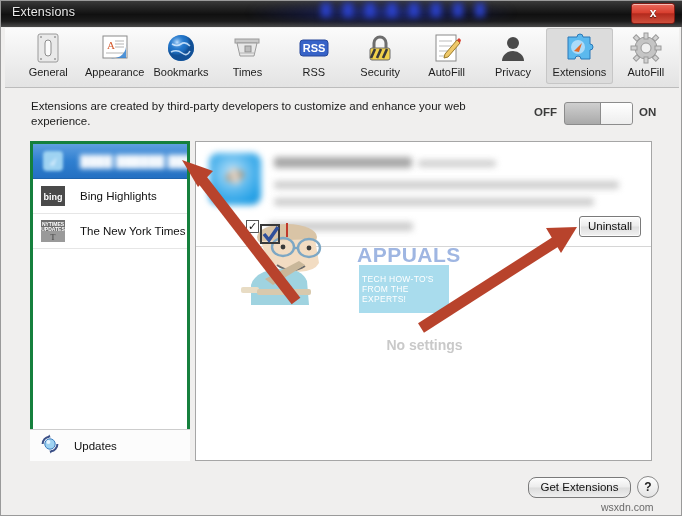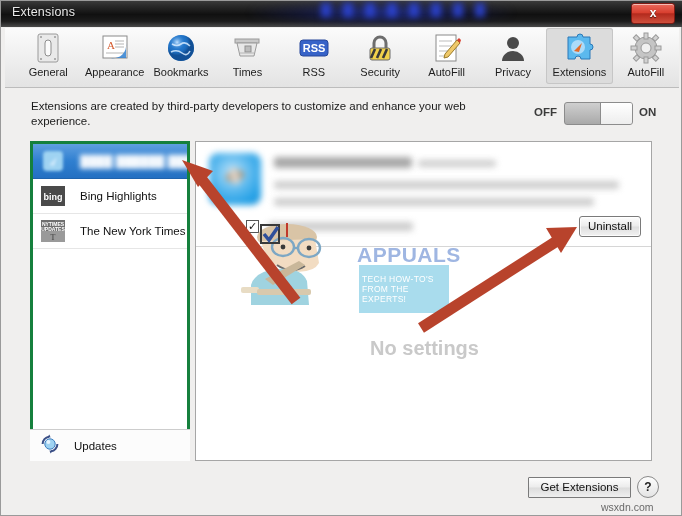--- a/index.html
+++ b/index.html
@@ -178,29 +178,29 @@
     position: absolute; right: 10px; top: 74px;
     width: 62px; height: 21px;
     border: 1px solid #7a7a7a; border-radius: 3px;
     background: linear-gradient(to bottom, #fdfdfd 0%, #ececec 48%, #dedede 52%, #f2f2f2 100%);
     font-size: 11.5px; color: #111; text-align: center; line-height: 19px;
     box-shadow: 0 0 0 1px rgba(255,255,255,.8) inset;
     cursor: pointer;
   }
   #no-settings {
     position: absolute; left: 0; top: 195px; width: 457px;
-    text-align: center; font-size: 20px; font-weight: bold;
+    text-align: center; font-size: 14px; font-weight: bold;
     color: #c9c9c9;
   }
 
   
   #get-ext-button {
     position: absolute; left: 527px; top: 476px;
     width: 103px; height: 21px;
-    border: 1px solid #7a7a7a; border-radius: 1px;
+    border: 1px solid #7a7a7a; border-radius: 8px;
     background: linear-gradient(to bottom, #fdfdfd 0%, #ececec 48%, #dcdcdc 52%, #efefef 100%);
     font-size: 11.5px; color: #111; text-align: center; line-height: 19px;
     cursor: pointer;
   }
   #help-button {
     position: absolute; left: 636px; top: 475px;
     width: 22px; height: 22px; border-radius: 50%;
     border: 1px solid #8a8a8a;
     background: linear-gradient(to bottom, #fdfdfd, #e4e4e4);
     font-size: 12px; font-weight: bold; color: #222;

